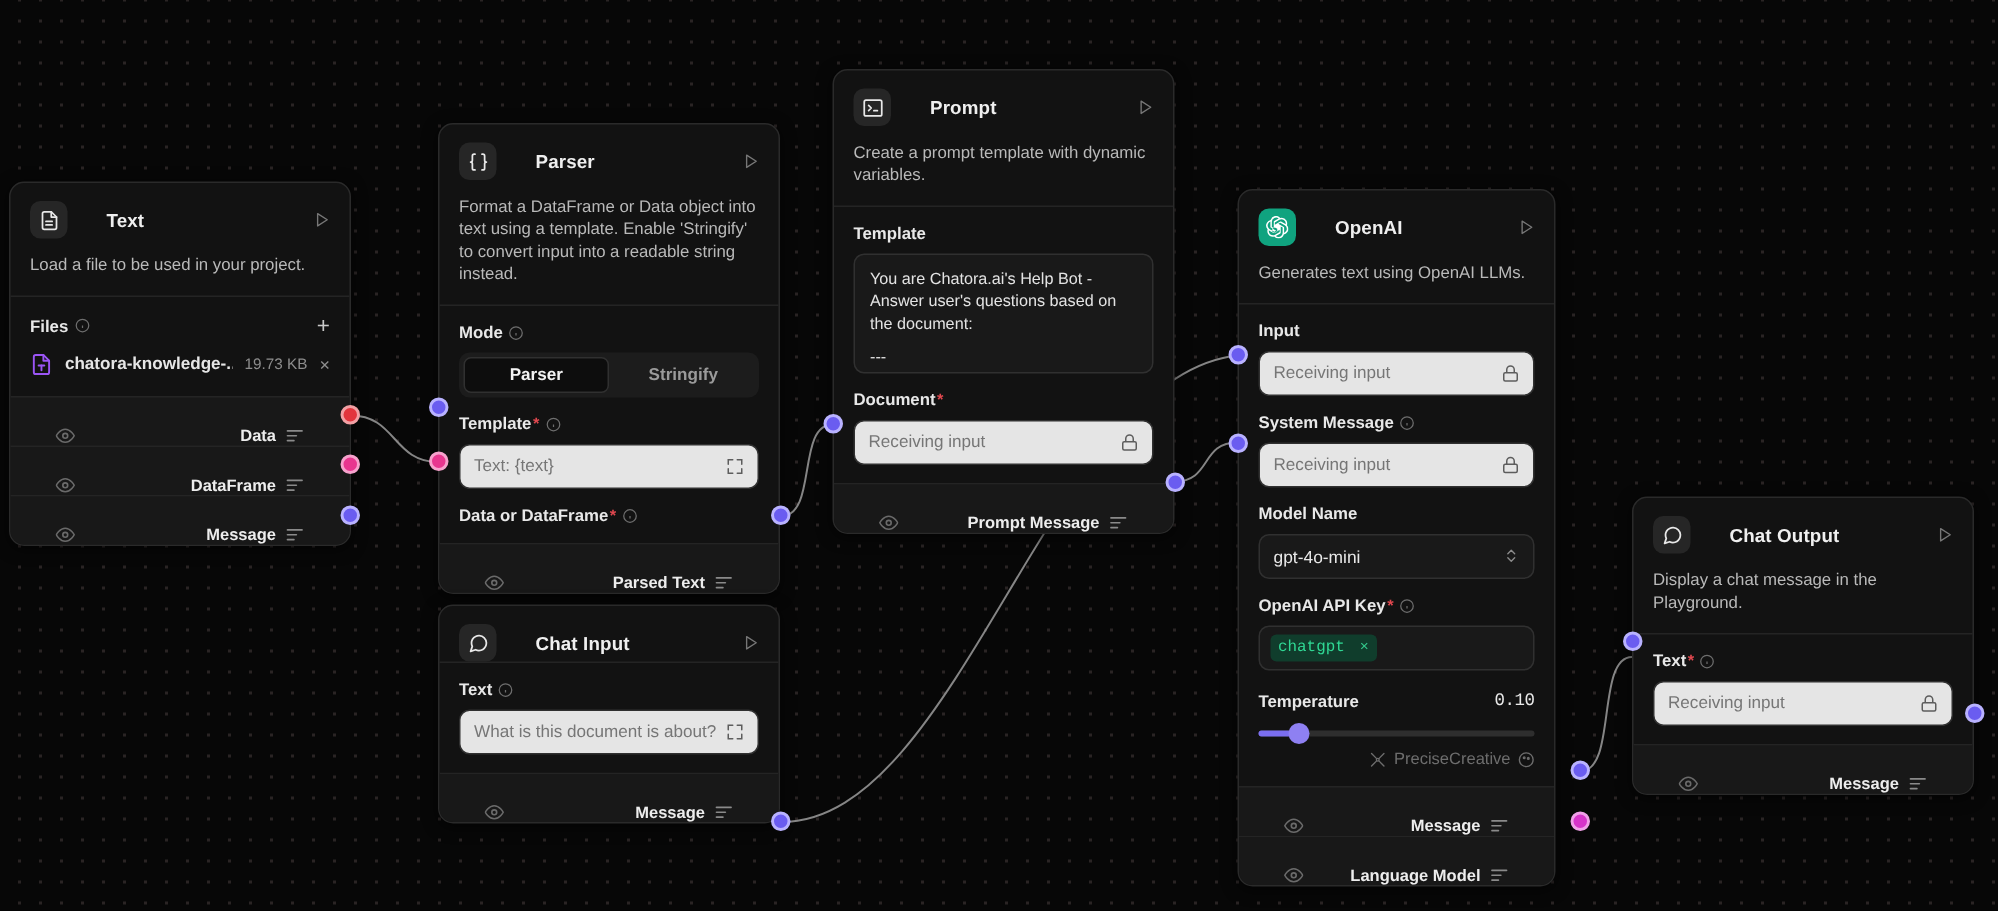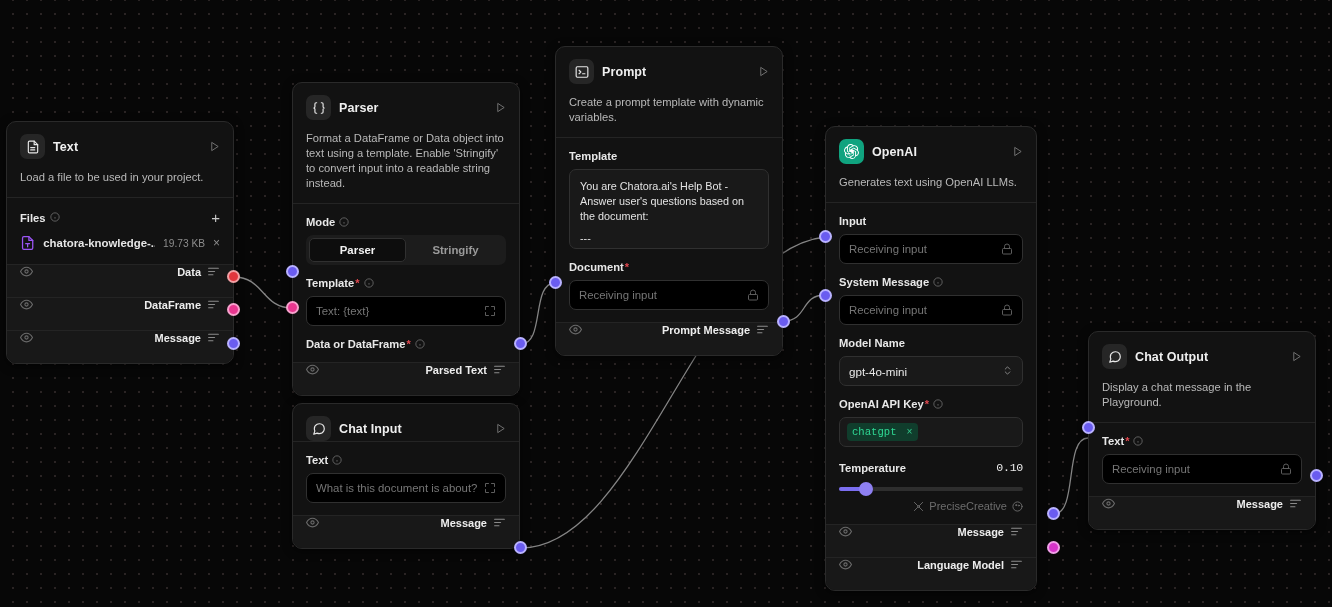--- a/index.html
+++ b/index.html
@@ -22,52 +22,52 @@
 
   .node {
     position: absolute;
     background: #121212;
     border: 1px solid #2a2a2a;
     border-radius: 10px;
     z-index: 3;
     box-shadow: 0 2px 10px rgba(0,0,0,.6);
   }
   .node-head { padding: 12px 13px 0 13px; }
-  .head-row { display: flex; align-items: center; gap: 8px; }
+  .head-row { display: flex; align-items: center; gap: 26px; }
   .nicon {
     width: 25px; height: 25px; border-radius: 7px;
     background: #262626;
     display: flex; align-items: center; justify-content: center;
     flex: 0 0 auto;
   }
   .nicon svg { display: block; }
   .ntitle { color: #efefef; font-size: 12.5px; font-weight: 700; letter-spacing: .1px; flex: 1 1 auto; }
   .play { color: #777; display: flex; align-items: center; }
   .ndesc { color: #b9b9b9; font-size: 11.2px; line-height: 15px; padding: 11px 13px 12px 13px; }
   .sep { height: 1px; background: #242424; }
   .body { padding: 12px 13px 12px 13px; }
   .flabel { color: #e8e8e8; font-size: 11.2px; font-weight: 700; display: flex; align-items: center; gap: 4px; margin-bottom: 7px; }
   .req { color: #e0484f; font-weight: 700; font-size: 11px; margin-left: -3px; }
   .info { width: 10px; height: 10px; flex: 0 0 auto; color: #6e6e6e; }
   .input-box {
     position: relative;
-    background: #000000;
+    background: #e5e5e5;
     border: 1px solid #303030;
     border-radius: 7px;
     height: 30px;
     display: flex; align-items: center;
     padding: 0 9px;
     color: #767676;
     font-size: 11.4px;
   }
   .input-box .ph { flex: 1 1 auto; overflow: hidden; white-space: nowrap; }
   .lock, .expand { color: #5d5d5d; flex: 0 0 auto; display: flex; }
   .footer-row {
-    display: flex; align-items: flex-start; justify-content: space-between;
-    padding: 0 13px;
+    display: flex; align-items: flex-end; justify-content: space-between;
+    padding: 0 30px;
     height: 33px;
     background: #181818;
     border-top: 1px solid #242424;
   }
   .footer-row:last-child { border-radius: 0 0 9px 9px; }
   .eye { color: #6a6a6a; display: flex; }
   .out-right { display: flex; align-items: center; gap: 6px; }
   .out-label { color: #ededed; font-size: 11px; font-weight: 700; }
   .out-ico { color: #8a8a8a; display: flex; }
 

